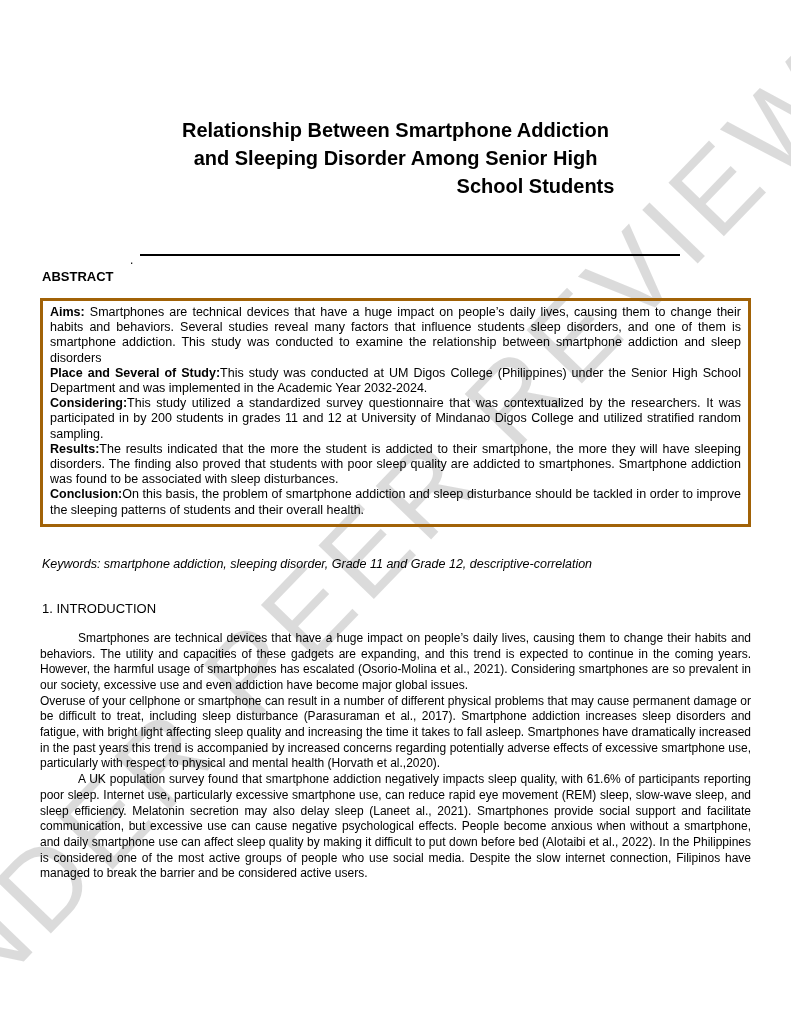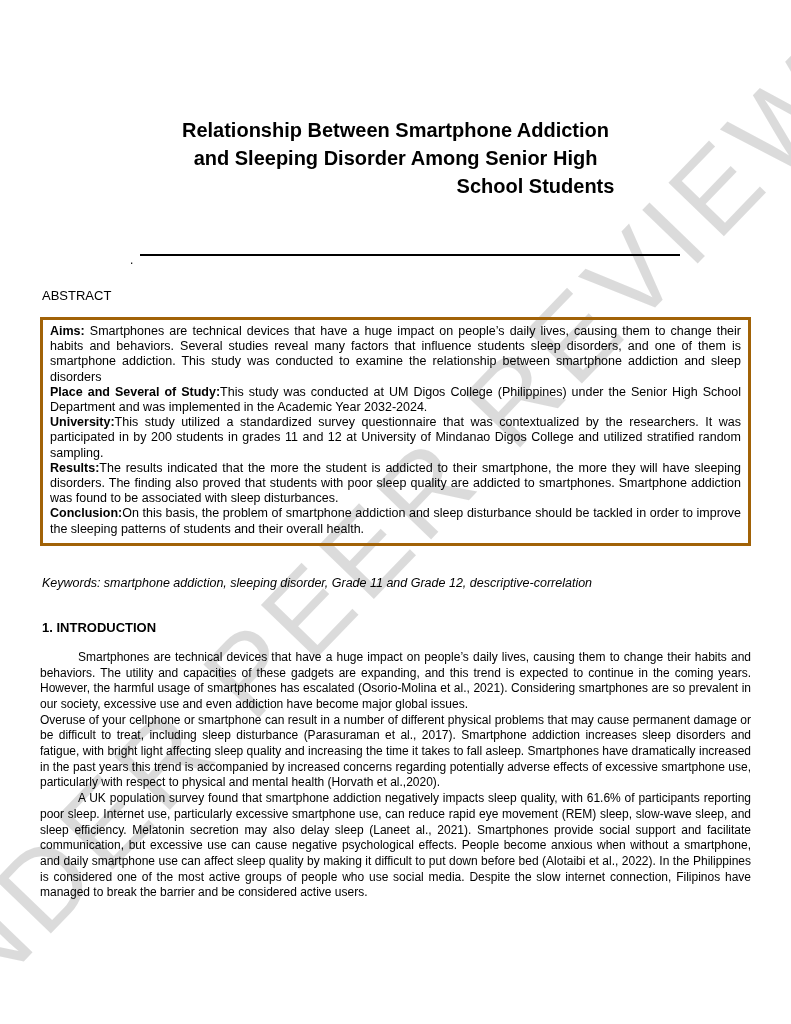--- a/index.html
+++ b/index.html
@@ -49,22 +49,22 @@
     height:0;
     border-top:2px solid #000;
   }
   .dot{
     margin-left:88px;
     font-size:12px;
     line-height:9px;
     height:9px;
   }
   .abstract-heading{
-    margin-top:23px;
-    font-weight:normal;
+    margin-top:4px;
+    font-weight:bold;
     font-size:13px;
   }
   .abstract-box{
     margin-top:14px;
     margin-left:-2px;
     margin-right:-2px;
     border:3px solid #a16207;
     padding:4px 7px 6px 7px;
     font-size:12.5px;
     line-height:15.2px;
@@ -73,21 +73,21 @@
   .abs{margin:0;}
   .lbl{font-weight:bold;}
   .keywords{
     margin-top:30px;
     font-style:italic;
     font-size:12.5px;
     line-height:15px;
   }
   .intro-heading{
     margin-top:29px;
-    font-weight:bold;
+    font-weight:normal;
     font-size:13px;
   }
   .intro{
     margin-top:15px;
     margin-left:-2px;
     margin-right:-2px;
   }
   .para{
     margin:0;
     font-size:12px;
@@ -113,21 +113,21 @@
 
     <div class="divider"></div>
 
     <div class="dot">.</div>
 
     <div class="abstract-heading">ABSTRACT</div>
 
     <div class="abstract-box">
       <p class="abs"><span class="lbl">Aims:</span><span> Smartphones are technical devices that have a huge impact on people’s daily lives, causing them to change their habits and behaviors. Several studies reveal many factors that influence students sleep disorders, and one of them is smartphone addiction. This study was conducted to examine the relationship between smartphone addiction and sleep disorders</span></p>
       <p class="abs"><span class="lbl">Place and Several of Study:</span><span>This study was conducted at UM Digos College (Philippines) under the Senior High School Department and was implemented in the Academic Year 2032-2024.</span></p>
-      <p class="abs"><span class="lbl">University:</span><span>This study utilized a standardized survey questionnaire that was contextualized by the researchers. It was participated in by 200 students in grades 11 and 12 at University of Mindanao Digos College and utilized stratified random sampling.</span></p>
+      <p class="abs"><span class="lbl">Considering:</span><span>This study utilized a standardized survey questionnaire that was contextualized by the researchers. It was participated in by 200 students in grades 11 and 12 at University of Mindanao Digos College and utilized stratified random sampling.</span></p>
       <p class="abs"><span class="lbl">Results:</span><span>The results indicated that the more the student is addicted to their smartphone, the more they will have sleeping disorders. The finding also proved that students with poor sleep quality are addicted to smartphones. Smartphone addiction was found to be associated with sleep disturbances.</span></p>
       <p class="abs"><span class="lbl">Conclusion:</span><span>On this basis, the problem of smartphone addiction and sleep disturbance should be tackled in order to improve the sleeping patterns of students and their overall health.</span></p>
     </div>
 
     <div class="keywords">Keywords: smartphone addiction, sleeping disorder, Grade 11 and Grade 12, descriptive-correlation</div>
 
     <div class="intro-heading">1. INTRODUCTION</div>
 
     <div class="intro">
       <p class="para indent">Smartphones are technical devices that have a huge impact on people’s daily lives, causing them to change their habits and behaviors. The utility and capacities of these gadgets are expanding, and this trend is expected to continue in the coming years. However, the harmful usage of smartphones has escalated (Osorio-Molina et al., 2021). Considering smartphones are so prevalent in our society, excessive use and even addiction have become major global issues.</p>

